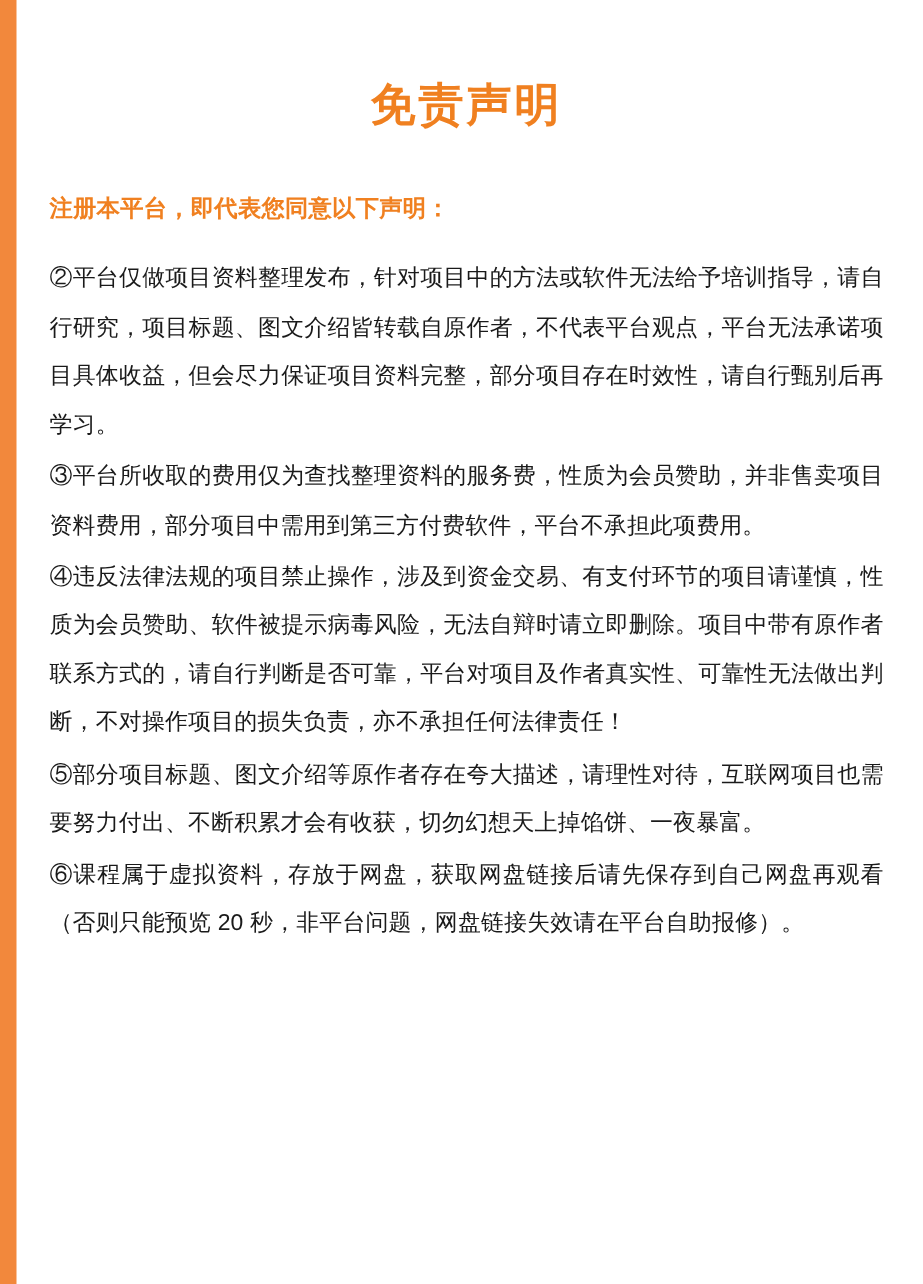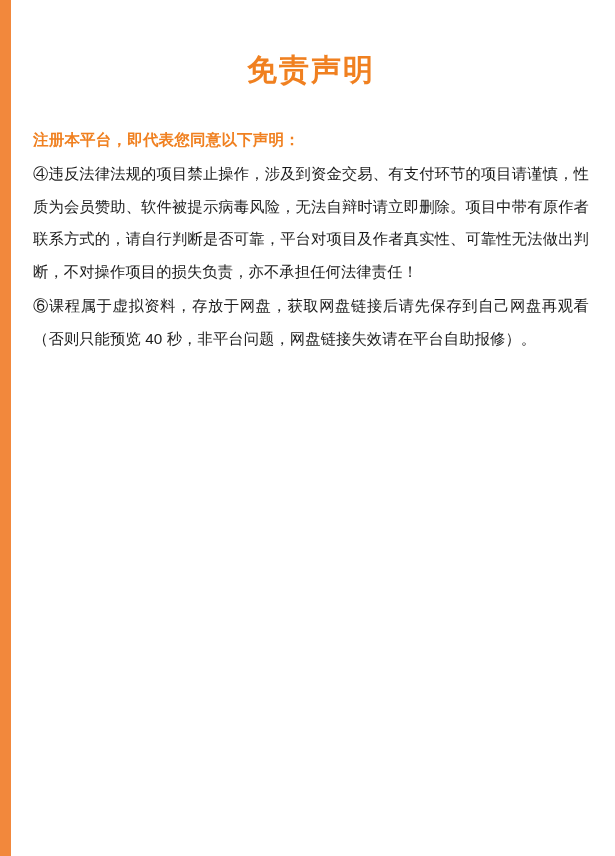--- a/index.html
+++ b/index.html
@@ -45,21 +45,21 @@
     font-weight: bold;
     letter-spacing: 2px;
     margin: 6px 0 34px 0;
     font-family: "Liberation Sans", sans-serif;
   }
   .lead {
     color: #f08020;
     font-size: 15.5px;
     font-weight: bold;
     line-height: 1.9;
-    margin-bottom: 4px;
+    margin-bottom: 16px;
     letter-spacing: 0.2px;
   }
   .clause {
     color: #1a1a1a;
     font-size: 15.3px;
     line-height: 2.12;
     text-align: justify;
     text-justify: inter-ideograph;
     margin: 0 0 2px 0;
     letter-spacing: 0.1px;
@@ -74,17 +74,20 @@
 <div class="page">
 
   <div class="left-bar"></div>
 
   <div class="content">
 
     <h1 class="doc-title">免责声明</h1>
 
     <p class="lead">注册本平台，即代表您同意以下声明：</p>
 
+    <p class="clause">②平台仅做项目资料整理发布，针对项目中的方法或软件无法给予培训指导，请自行研究，项目标题、图文介绍皆转载自原作者，不代表平台观点，平台无法承诺项目具体收益，但会尽力保证项目资料完整，部分项目存在时效性，请自行甄别后再学习。</p>
+    <p class="clause">③平台所收取的费用仅为查找整理资料的服务费，性质为会员赞助，并非售卖项目资料费用，部分项目中需用到第三方付费软件，平台不承担此项费用。</p>
     <p class="clause">④违反法律法规的项目禁止操作，涉及到资金交易、有支付环节的项目请谨慎，性质为会员赞助、软件被提示病毒风险，无法自辩时请立即删除。项目中带有原作者联系方式的，请自行判断是否可靠，平台对项目及作者真实性、可靠性无法做出判断，不对操作项目的损失负责，亦不承担任何法律责任！</p>
-    <p class="clause last">⑥课程属于虚拟资料，存放于网盘，获取网盘链接后请先保存到自己网盘再观看（否则只能预览 40 秒，非平台问题，网盘链接失效请在平台自助报修）。</p>
+    <p class="clause">⑤部分项目标题、图文介绍等原作者存在夸大描述，请理性对待，互联网项目也需要努力付出、不断积累才会有收获，切勿幻想天上掉馅饼、一夜暴富。</p>
+    <p class="clause last">⑥课程属于虚拟资料，存放于网盘，获取网盘链接后请先保存到自己网盘再观看（否则只能预览 20 秒，非平台问题，网盘链接失效请在平台自助报修）。</p>
 
   </div>
 </div>
 
 </body></html>

